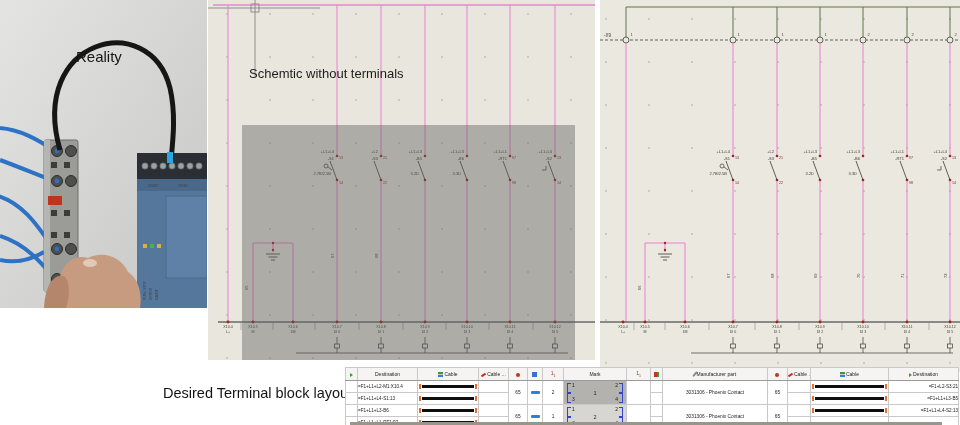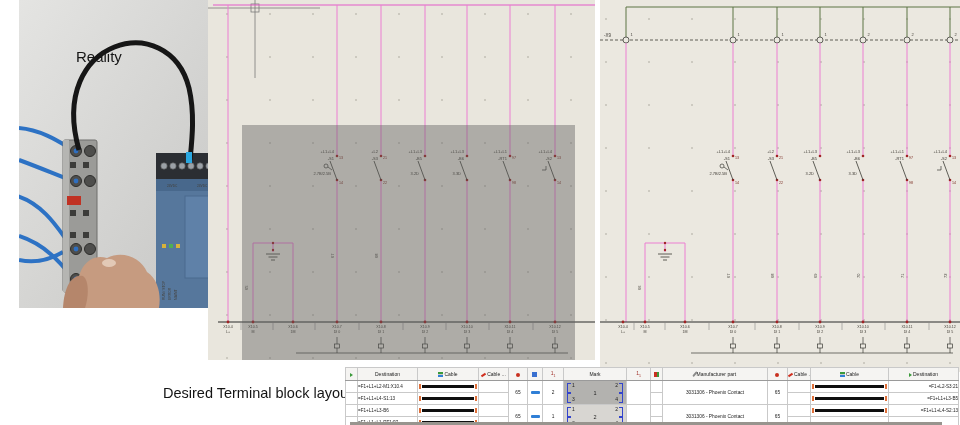--- a/index.html
+++ b/index.html
@@ -1,21 +1,21 @@
 <!DOCTYPE html>
 <html><head>
 <meta charset="utf-8">
 <style>
   html,body{margin:0;padding:0;background:#fff;}
   .canvas{position:relative;width:960px;height:425px;background:#ffffff;overflow:hidden;
           font-family:"Liberation Sans",sans-serif;}
   .panel{position:absolute;}
   .panel svg{display:block;}
   
-  .photo{left:0;top:0;width:207px;height:308px;padding-left:19px;}
+  .photo{left:0;top:0;width:207px;height:308px;}
   .photo-label{position:absolute;left:76px;top:48px;font-size:15px;color:#151515;}
   
   .mid{left:208px;top:0;width:387px;height:360px;background:#e9e6dd;}
   .mid .title{position:absolute;left:41px;top:66px;font-size:13px;color:#1c1c1c;}
   .overlay{position:absolute;left:34px;top:125px;width:333px;height:235px;
            background:rgba(92,92,92,0.42);}
   
   .right{left:600px;top:0;width:360px;height:372px;background:#ebe8e0;}
   .right .title{position:absolute;left:66px;top:62px;font-size:14px;color:#1c1c1c;}
   
@@ -359,20 +359,21 @@
           <g transform="translate(347,0)">
               <line y1="337" y2="344"></line>
               <rect x="-2.5" y="344" width="5" height="4"></rect>
               <line y1="348" y2="353"></line>
             </g>
           <line x1="88" y1="353" x2="360" y2="353"></line>
         </g>
       </g>
     </svg>
     <div class="overlay"></div>
+    <div class="title">Schemtic without terminals</div>
   </section>
 
   <section class="panel right">
     <svg viewBox="0 0 360 372" width="360" height="372">
       <defs>
         <pattern id="dotsB" width="43" height="43" patternUnits="userSpaceOnUse" patternTransform="translate(5,18)">
           <circle cx="1" cy="1" r="0.7" fill="#97948a"></circle>
         </pattern>
       </defs>
       <rect width="360" height="372" fill="#ebe8e0"></rect>

